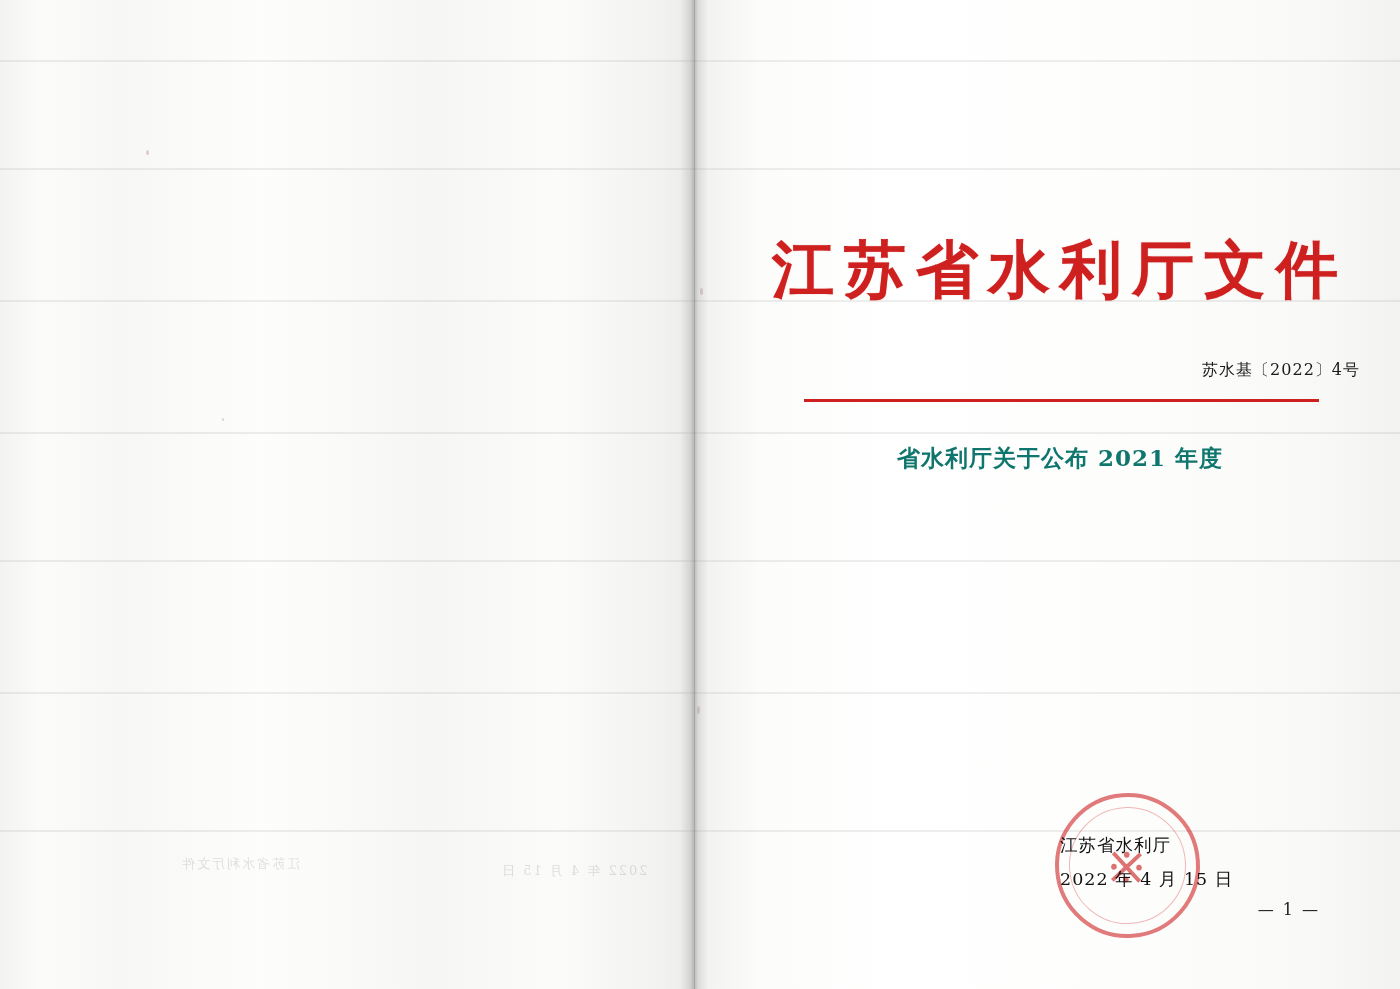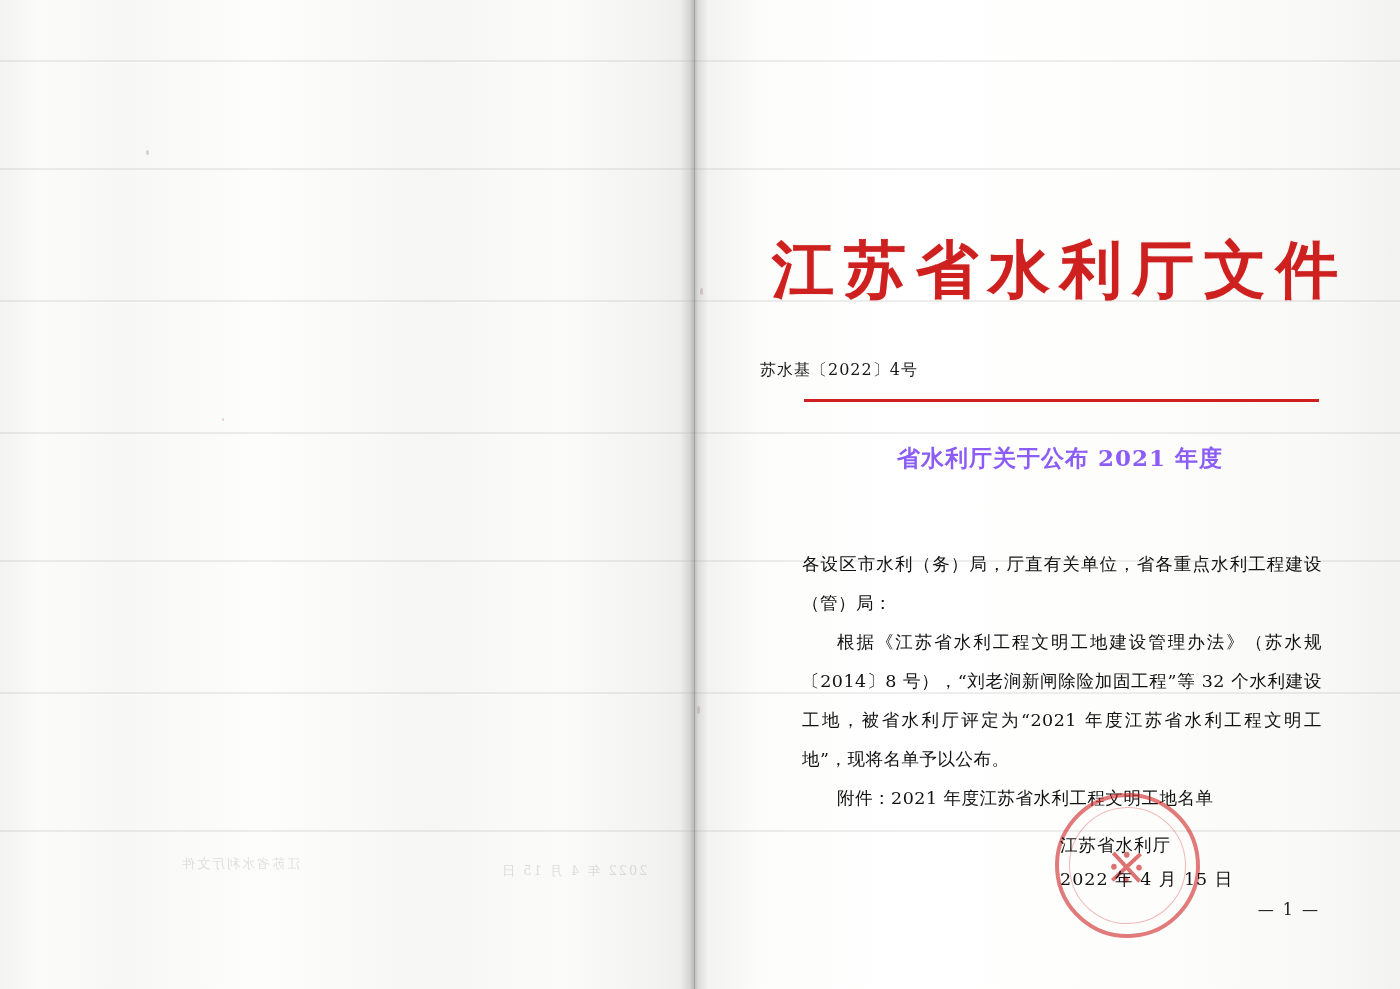--- a/index.html
+++ b/index.html
@@ -87,21 +87,21 @@
     letter-spacing: 10px;
     text-shadow: 0 0 1px rgba(200,30,30,0.5);
     white-space: nowrap;
   }
 
   #doc-number {
     position: absolute;
     top: 360px;
     left: 0;
     width: 600px;
-    text-align: left;
+    text-align: right;
     font-size: 16px;
     color: #1a1a1a;
     letter-spacing: 1px;
   }
 
   #red-rule {
     position: absolute;
     top: 399px;
     left: 44px;
     width: 515px;
@@ -111,21 +111,21 @@
 
   #title {
     position: absolute;
     top: 440px;
     left: 0;
     width: 600px;
     text-align: center;
     font-weight: bold;
     font-size: 23px;
     line-height: 36px;
-    color: #8b5cf6;
+    color: #0f766e;
     letter-spacing: 1px;
   }
   #title .line { display: block; white-space: nowrap; }
 
   #body-text {
     position: absolute;
     top: 545px;
     left: 42px;
     width: 520px;
     font-size: 17.5px;
@@ -231,25 +231,20 @@
   <div id="masthead">江苏省水利厅文件</div>
 
   <div id="doc-number">苏水基〔2022〕4号</div>
 
   <div id="red-rule"></div>
 
   <div id="title">
     <span class="line">省水利厅关于公布 2021 年度</span>
   </div>
 
-  <div id="body-text">
-    <p>各设区市水利（务）局，厅直有关单位，省各重点水利工程建设（管）局：</p>
-    <p class="indent">根据《江苏省水利工程文明工地建设管理办法》（苏水规〔2014〕8 号），“刘老涧新闸除险加固工程”等 32 个水利建设工地，被省水利厅评定为“2021 年度江苏省水利工程文明工地”，现将名单予以公布。</p>
-    <p class="indent">附件：2021 年度江苏省水利工程文明工地名单</p>
-  </div>
 
   <div id="seal">
     <div id="seal-star">※</div>
   </div>
 
   <div id="signature">
     <span class="sig-line">江苏省水利厅</span>
     <span class="sig-line">2022 年 4 月 15 日</span>
   </div>
 

